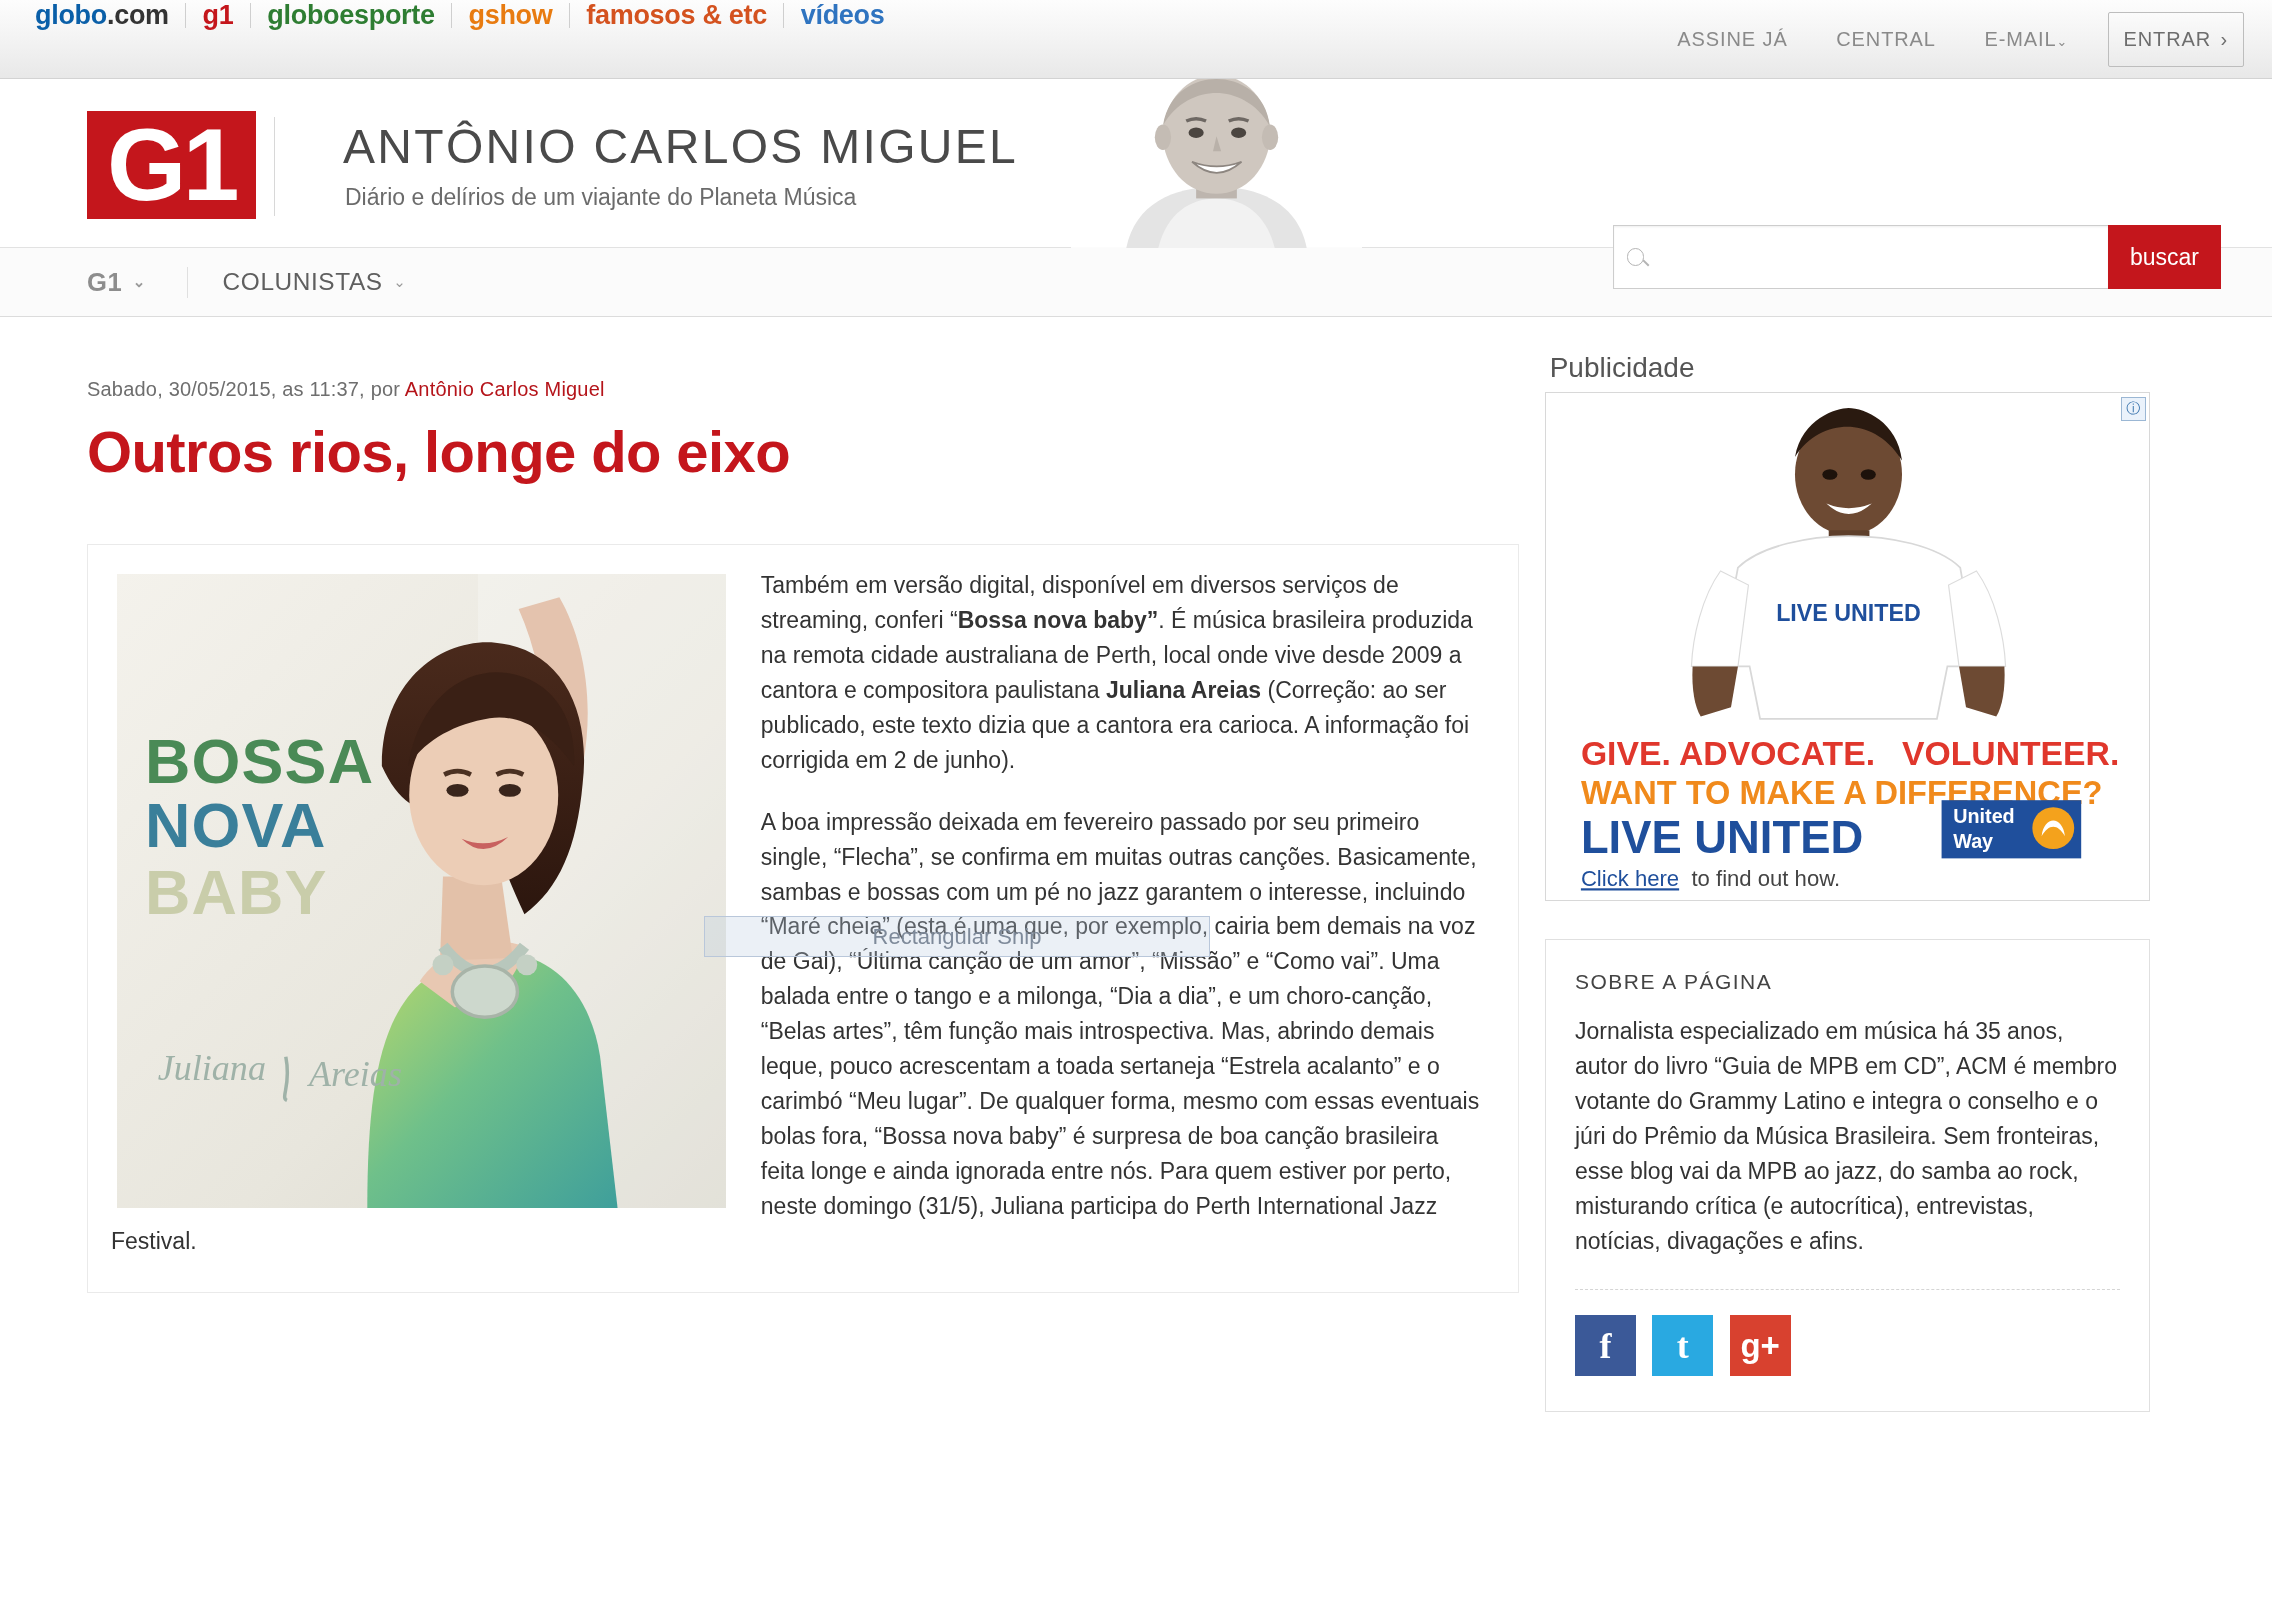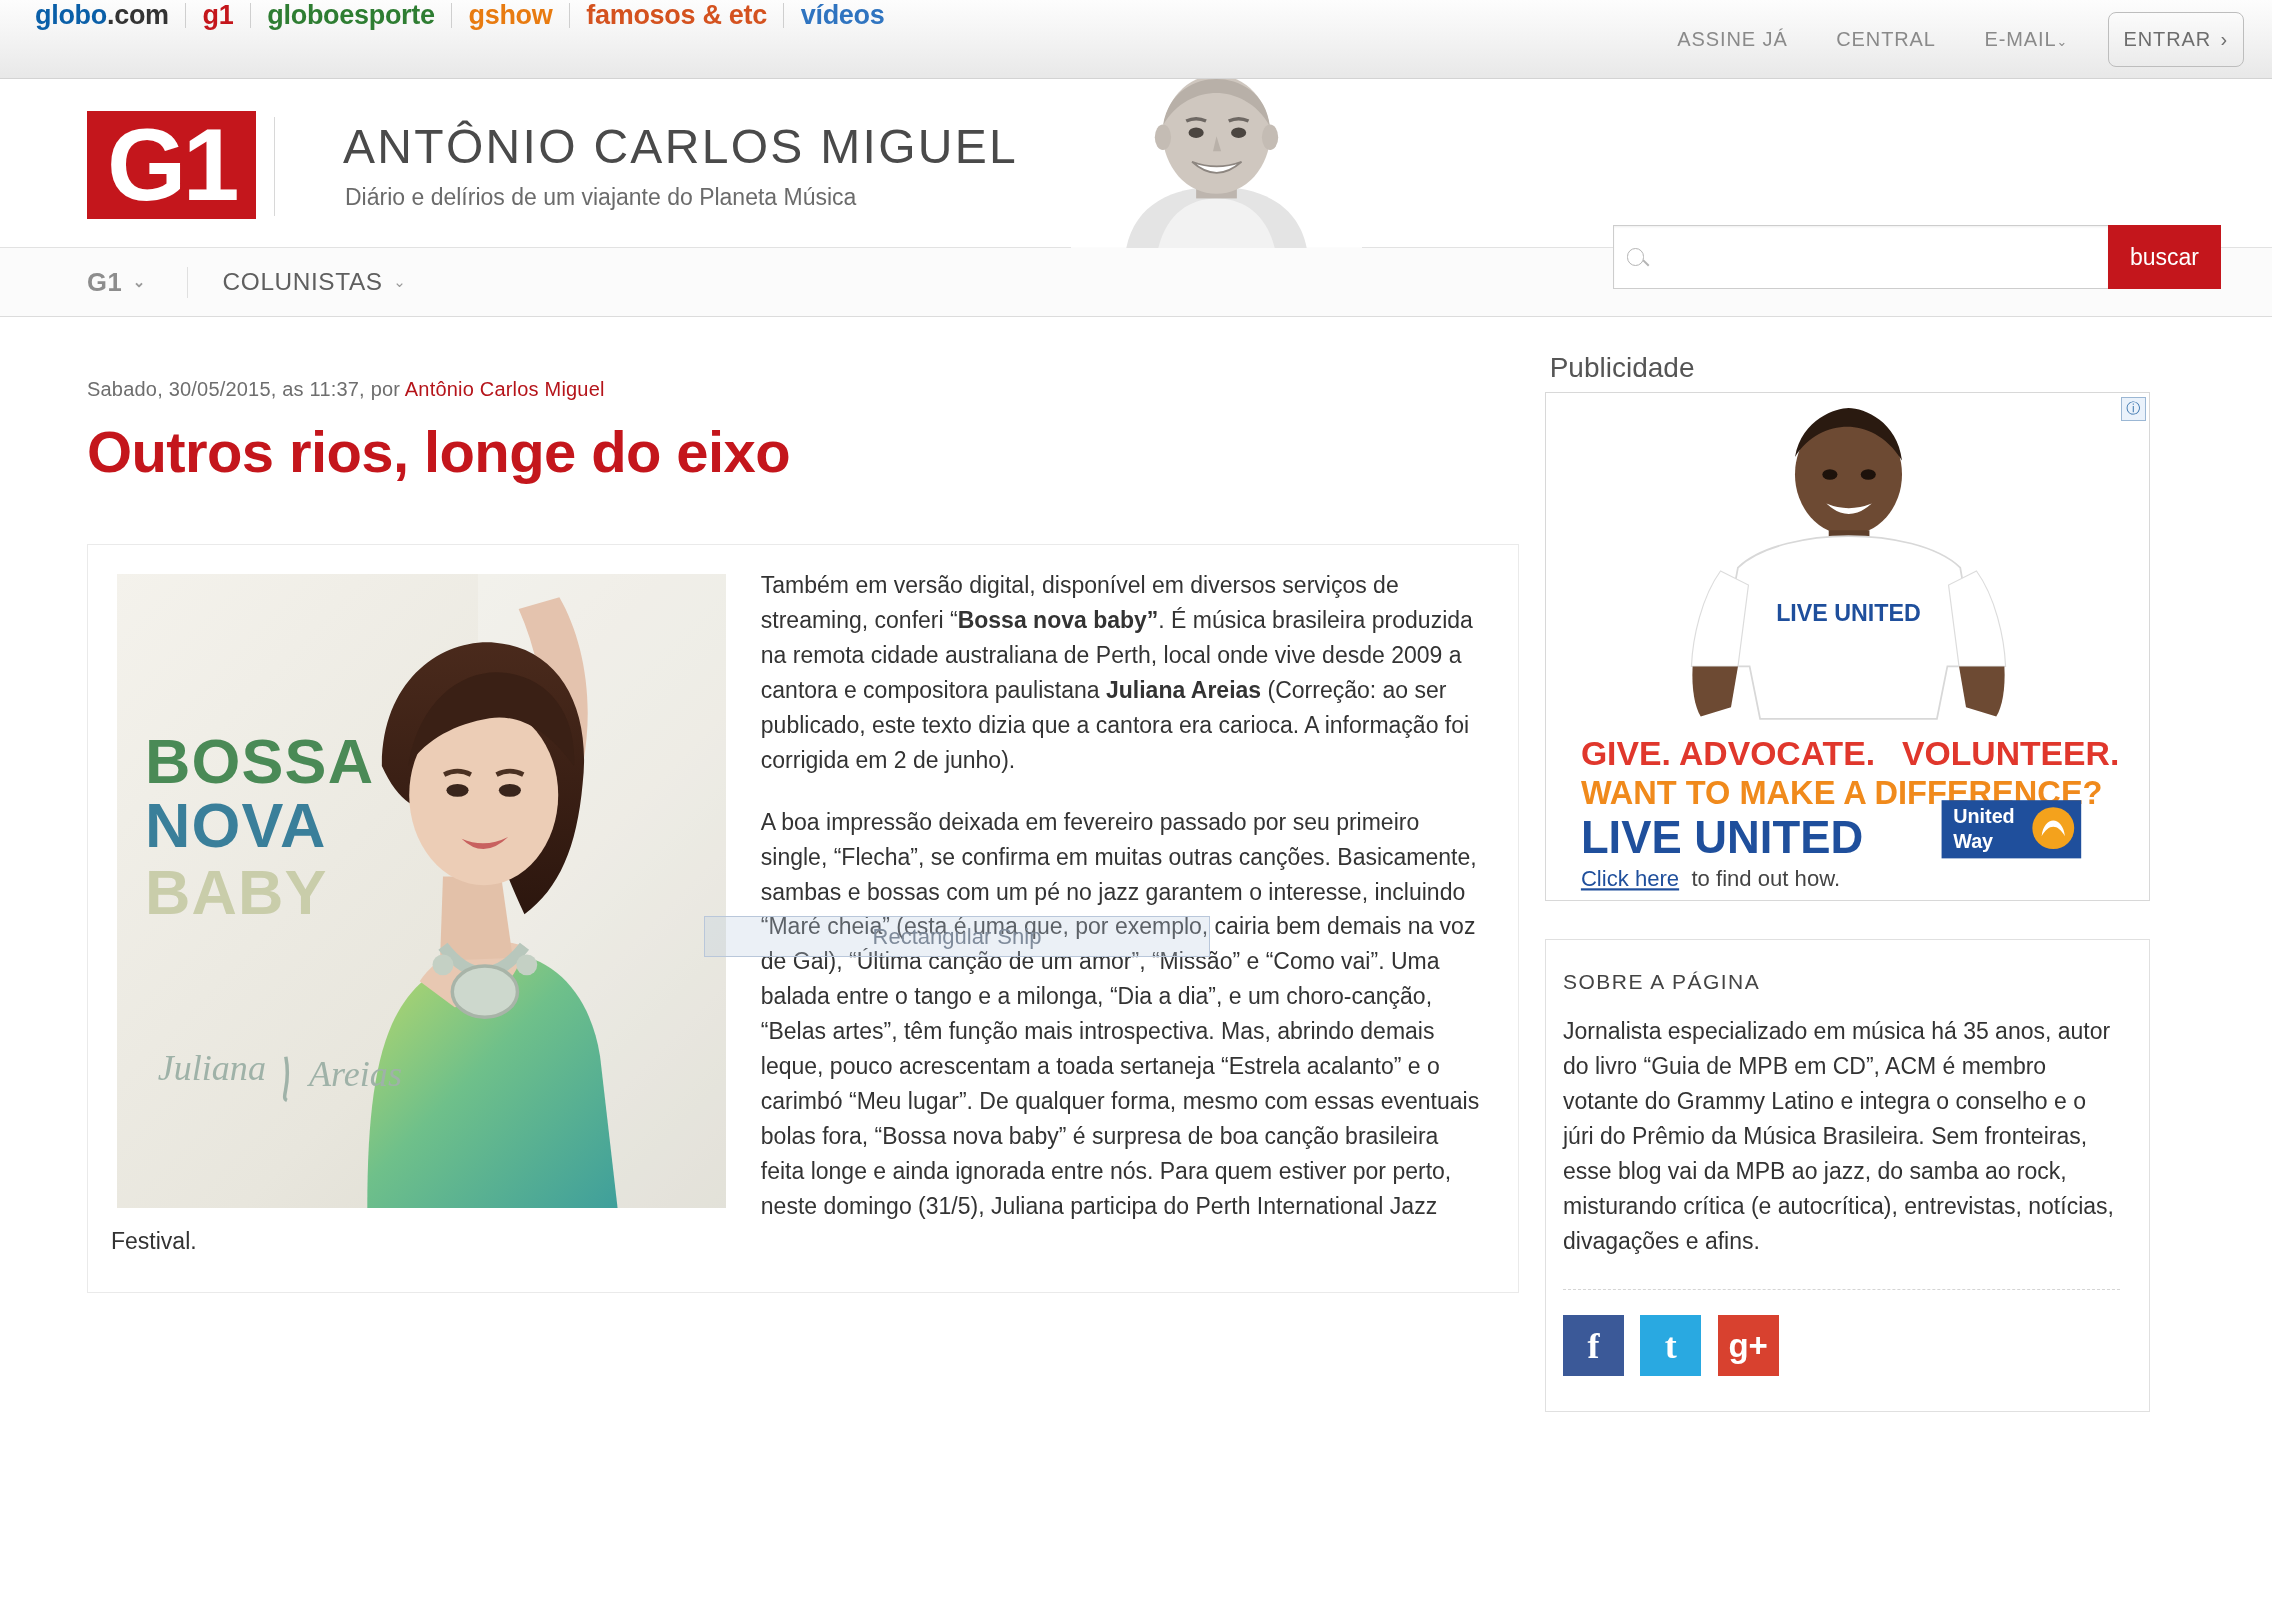--- a/index.html
+++ b/index.html
@@ -54,21 +54,21 @@
     display: flex;
     align-items: center;
     gap: 16px;
     font-size: 20px;
     color: #8a8a8a;
     letter-spacing: 0.9px;
   }
   .globo-right .gr-item { padding: 0 16.3px; white-space: nowrap; }
   .entrar-box {
     border: 0.6px solid #bdbdbd;
-    border-radius: 8px;
+    border-radius: 2px;
     background: linear-gradient(to bottom,#fbfbfb,#ebebeb);
     padding: 15px 15px;
     color: #6d6d6d;
     display: flex;
     align-items: center;
     gap: 9.3px;
     margin-left: 7px;
   }
   .caret-small { font-size: 12.8px; }
 
@@ -316,21 +316,21 @@
     font-size: 14px;
     display: flex;
     align-items: center;
     justify-content: center;
     z-index: 3;
   }
   .about-box {
     margin-top: 38px;
     width: 605px;
     border: 0.6px solid #e0e0e0;
-    padding: 30px 29px 35px 17px;
+    padding: 30px 29px 35px 29px;
     background: #fff;
   }
   .about-title {
     font-size: 21px;
     color: #444;
     letter-spacing: 1.5px;
     margin-bottom: 20px;
   }
   .about-text {
     font-size: 23px;

